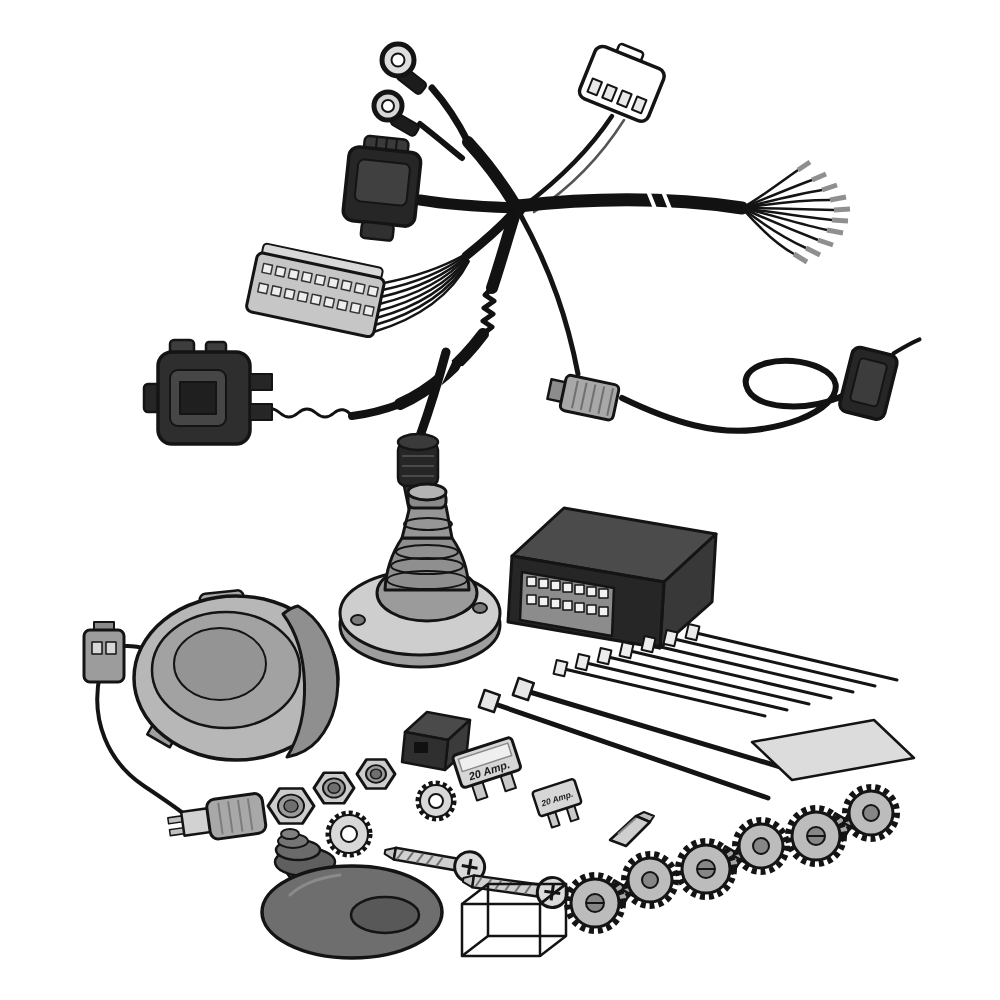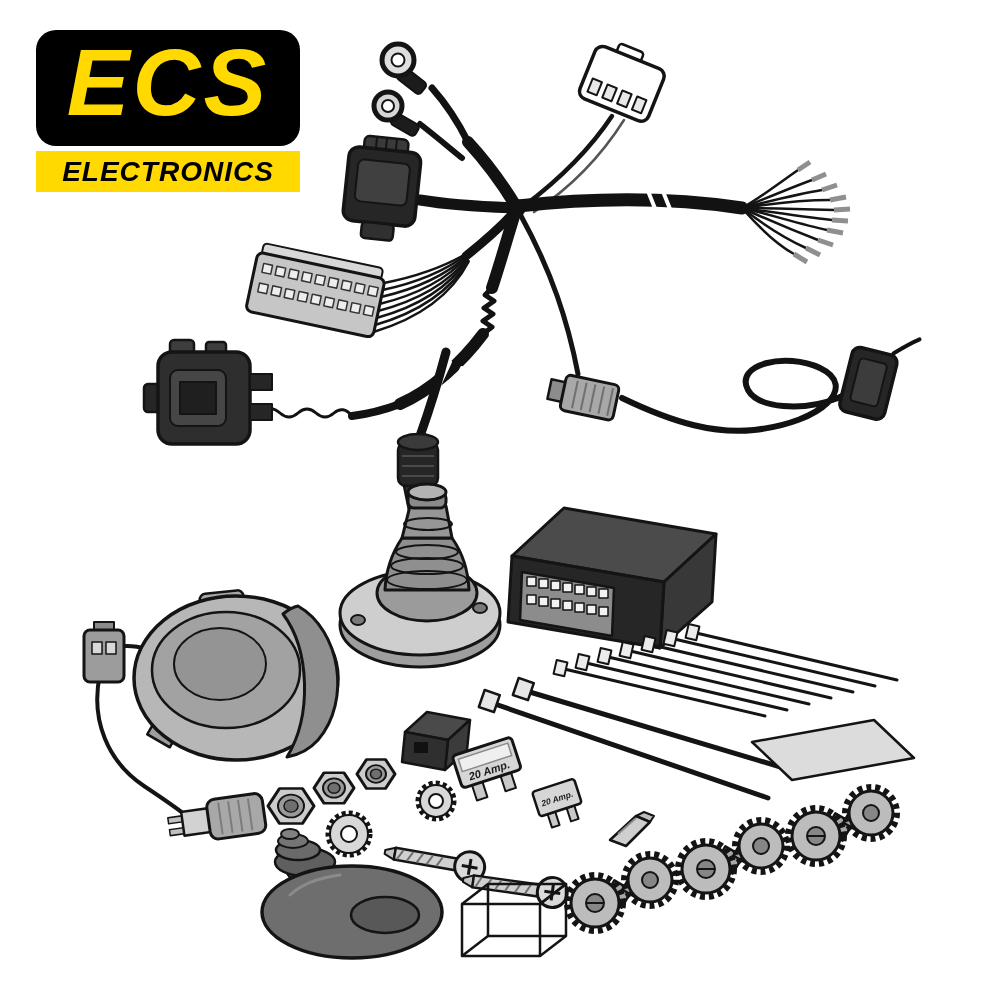--- a/index.html
+++ b/index.html
@@ -415,22 +415,14 @@
         <circle cx="816" cy="836" r="24" fill="#bcbcbc" stroke="#141414" stroke-width="3"></circle>
         <circle cx="816" cy="836" r="9" fill="#868686" stroke="#141414" stroke-width="2"></circle>
         <line x1="807" y1="836" x2="825" y2="836" stroke="#141414" stroke-width="2"></line>
         <circle cx="871" cy="813" r="26" fill="none" stroke="#141414" stroke-width="6" stroke-dasharray="5 4"></circle>
         <circle cx="871" cy="813" r="22" fill="#bcbcbc" stroke="#141414" stroke-width="3"></circle>
         <circle cx="871" cy="813" r="8" fill="#868686" stroke="#141414" stroke-width="2"></circle>
       </g>
     </g>
   </svg>
 
-  <div class="logo">
-    <div class="logo-box">
-      <span class="logo-ecs">ECS</span>
-    </div>
-    <div class="logo-bar">
-      <span class="logo-tagline">ELECTRONICS</span>
-    </div>
-  </div>
 
 </div>
 
 </body></html>

